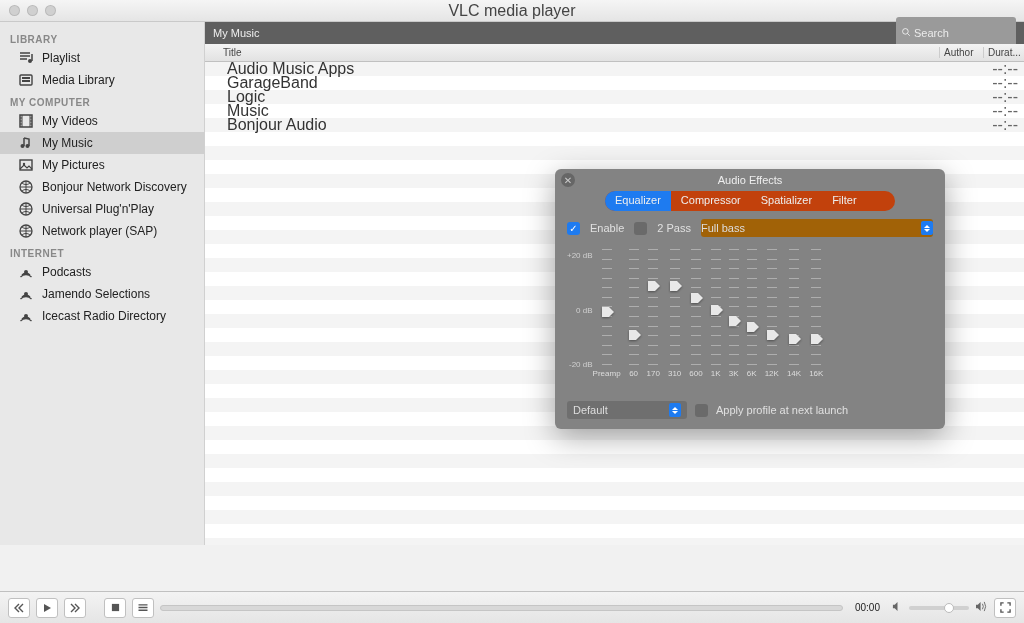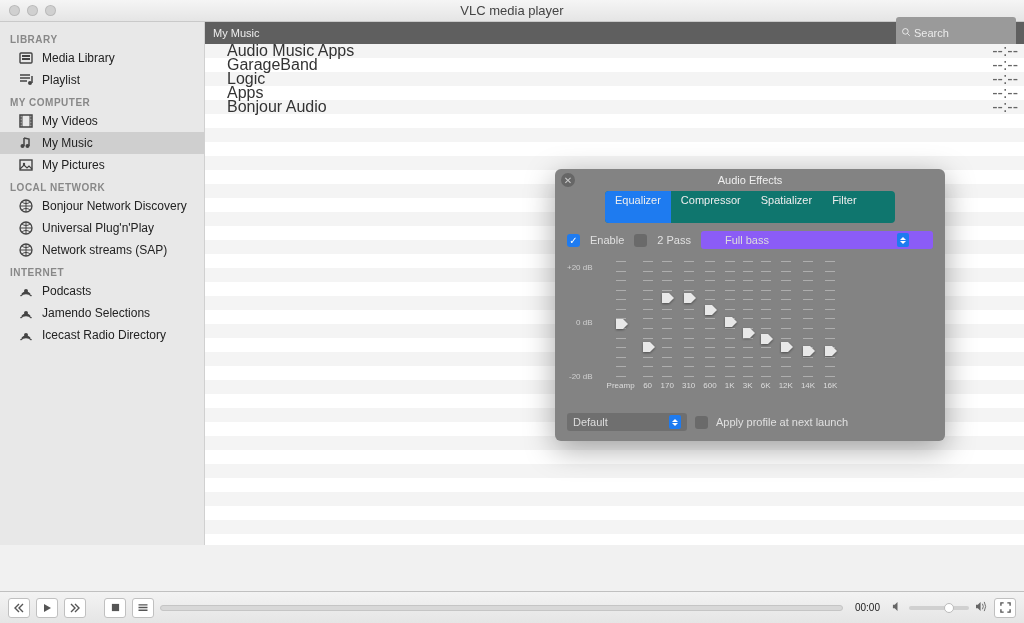--- a/index.html
+++ b/index.html
@@ -1,21 +1,21 @@
 <!DOCTYPE html>
 <html><head>
 <meta charset="utf-8">
 <style>
 * { margin:0; padding:0; box-sizing:border-box; font-family:-apple-system,"Helvetica Neue",Arial,sans-serif; }
 body { width:1024px; height:623px; background:#f1f1f1; overflow:hidden; display:flex; flex-direction:column; font-size:12px; color:#333; }
 
 .titlebar { height:22px; background:linear-gradient(#f5f5f5,#e5e5e5); border-bottom:1px solid #c9c9c9; display:flex; align-items:center; position:relative; }
 .traffic { display:flex; gap:7px; padding-left:9px; }
 .dot { width:11px; height:11px; border-radius:50%; border:1px solid rgba(0,0,0,.1); background:#d0d0d0; }
-.title { position:absolute; left:0; right:0; text-align:center; font-size:13px; color:#444; }
+.title { position:absolute; left:0; right:0; text-align:center; font-size:16px; color:#444; }
 
 .workspace { flex:1; display:flex; min-height:0; }
 .sidebar { width:205px; background:#e8e8e8; border-right:1px solid #d0d0d0; padding-top:6px; }
 .group { font-size:10px; font-weight:700; color:#888; letter-spacing:.5px; padding:6px 10px 2px; }
 .item { display:flex; align-items:center; gap:8px; padding:3px 10px 3px 18px; font-size:12px; color:#222; cursor:default; }
 .item.sel { background:#cfcfcf; }
 .ic { width:16px; height:16px; display:inline-flex; align-items:center; justify-content:center; }
 .ic svg { width:16px; height:16px; }
 
 .main { flex:1; display:flex; flex-direction:column; min-width:0; position:relative; }
@@ -30,32 +30,32 @@
 .row:nth-child(odd){ background:#f4f4f4; }
 .row:nth-child(even){ background:#fff; }
 .row .rt { flex:1; padding-left:22px; }
 .row .ra { width:44px; }
 .row .rd { width:40px; text-align:right; padding-right:6px; color:#666; }
 
 .panel { position:absolute; left:350px; top:147px; width:390px; background:#838383; color:#e0e0e0; border-radius:6px; box-shadow:0 8px 30px rgba(0,0,0,.35); font-size:11px; }
 .p-hdr { height:22px; display:flex; align-items:center; position:relative; }
 .p-close { position:absolute; left:6px; top:4px; width:14px; height:14px; border-radius:50%; background:#666; display:flex; align-items:center; justify-content:center; color:#ccc; font-size:10px; cursor:default; }
 .p-title { flex:1; text-align:center; font-size:11px; color:#eee; }
-.tabs { display:flex; background:#0f766e; border-radius:4px; margin:0 50px 8px; overflow:hidden; height:32px; font-size:11px; }
+.tabs { display:flex; background:#c2410c; border-radius:10px; margin:0 50px 8px; overflow:hidden; height:20px; font-size:11px; }
 .tab { padding:3px 10px; color:#eee; cursor:default; }
 .tab.act { background:#1e7bf0; }
 .eqrow { display:flex; align-items:center; gap:10px; padding:0 12px 8px; }
 .chk { width:13px; height:13px; background:#1e7bf0; border-radius:3px; display:flex; align-items:center; justify-content:center; color:#fff; font-size:10px; }
 .chk.off { background:#6a6a6a; }
-.preset { flex:1; background:#8b5cf6; border-radius:3px; height:18px; display:flex; align-items:center; justify-content:space-between; padding:0 24px; color:#ddd; }
+.preset { flex:1; background:#a16207; border-radius:3px; height:18px; display:flex; align-items:center; justify-content:space-between; padding:0 0; color:#ddd; }
 .caret { width:12px; height:14px; background:#1e7bf0; border-radius:2px; display:flex; flex-direction:column; align-items:center; justify-content:center; gap:1px;}
 .caret::before,.caret::after{content:"";border-left:3px solid transparent;border-right:3px solid transparent;}
 .caret::before{border-bottom:3px solid #fff;}
 .caret::after{border-top:3px solid #fff;}
-.eq { display:flex; padding:4px 12px 6px; gap:14px; }
+.eq { display:flex; padding:4px 12px 6px; }
 .scale { display:flex; flex-direction:column; justify-content:space-between; height:120px; font-size:8px; color:#d0d0d0; text-align:right; padding-top:2px;}
 .bands { display:flex; gap:8px; }
 .band { display:flex; flex-direction:column; align-items:center; gap:4px; height:140px; }
 .track { position:relative; width:10px; height:116px; display:flex; justify-content:center; }
 .ticks { position:absolute; inset:0; display:flex; flex-direction:column; justify-content:space-between; }
 .ticks span { border-top:1px solid rgba(255,255,255,.35); height:0;}
 .knob { position:absolute; left:0px; width:12px; height:10px; }
 .knob svg { width:12px; height:10px; display:block; filter:drop-shadow(0 1px 1px rgba(0,0,0,.4)); }
 .blabel { font-size:8px; color:#ddd; }
 .p-ftr { display:flex; align-items:center; gap:8px; padding:6px 12px 10px; }
@@ -79,36 +79,36 @@
   </div>
   <div class="title">VLC media player</div>
 </div>
 
 <div class="workspace">
   <div class="sidebar" id="sidebar">
       <div class="group">LIBRARY</div>
       <div class="item">
         <span class="ic">
           <svg viewBox="0 0 16 16">
+            <path d="M2 3h10M2 6h10M2 9h7" stroke="#444" stroke-width="1.5" fill="none"></path>
+            <circle cx="12" cy="11" r="2" fill="#444"></circle>
+            <path d="M14 11V4" stroke="#444" stroke-width="1.5"></path>
+          </svg>
+        </span>
+        <span>Playlist</span>
+      </div>
+      <div class="item">
+        <span class="ic">
+          <svg viewBox="0 0 16 16">
             <rect x="2" y="3" width="12" height="10" rx="1" fill="none" stroke="#444" stroke-width="1.4"></rect>
             <rect x="4" y="5" width="8" height="2" fill="#444"></rect>
             <rect x="4" y="8" width="8" height="2" fill="#444"></rect>
           </svg>
         </span>
         <span>Media Library</span>
-      </div>
-      <div class="item">
-        <span class="ic">
-          <svg viewBox="0 0 16 16">
-            <path d="M2 3h10M2 6h10M2 9h7" stroke="#444" stroke-width="1.5" fill="none"></path>
-            <circle cx="12" cy="11" r="2" fill="#444"></circle>
-            <path d="M14 11V4" stroke="#444" stroke-width="1.5"></path>
-          </svg>
-        </span>
-        <span>Playlist</span>
       </div>
       <div class="group">MY COMPUTER</div>
       <div class="item">
         <span class="ic">
           <svg viewBox="0 0 16 16">
             <rect x="2" y="2" width="12" height="12" fill="none" stroke="#444" stroke-width="1.5"></rect>
             <path d="M4 2v12M12 2v12M2 5h2M2 8h2M2 11h2M12 5h2M12 8h2M12 11h2" stroke="#444" stroke-width="1"></path>
           </svg>
         </span>
         <span>My Videos</span>
@@ -127,21 +127,20 @@
       <div class="item">
         <span class="ic">
           <svg viewBox="0 0 16 16">
             <rect x="2" y="3" width="12" height="10" fill="none" stroke="#444" stroke-width="1.4"></rect>
             <circle cx="6" cy="7" r="1.2" fill="#444"></circle>
             <path d="M2 12l4-4 3 3 2-2 3 3" fill="none" stroke="#444" stroke-width="1.2"></path>
           </svg>
         </span>
         <span>My Pictures</span>
       </div>
-      <div class="group">LOCAL NETWORK</div>
       <div class="item">
         <span class="ic">
           <svg viewBox="0 0 16 16">
             <circle cx="8" cy="8" r="6" fill="none" stroke="#444" stroke-width="1.3"></circle>
             <path d="M2 8h12M8 2v12M4 4c2 2 6 2 8 0M4 12c2-2 6-2 8 0" fill="none" stroke="#444" stroke-width="1"></path>
           </svg>
         </span>
         <span>Bonjour Network Discovery</span>
       </div>
       <div class="item">
@@ -153,21 +152,21 @@
         </span>
         <span>Universal Plug'n'Play</span>
       </div>
       <div class="item">
         <span class="ic">
           <svg viewBox="0 0 16 16">
             <circle cx="8" cy="8" r="6" fill="none" stroke="#444" stroke-width="1.3"></circle>
             <path d="M2 8h12M8 2v12M4 4c2 2 6 2 8 0M4 12c2-2 6-2 8 0" fill="none" stroke="#444" stroke-width="1"></path>
           </svg>
         </span>
-        <span>Network streams (SAP)</span>
+        <span>Network player (SAP)</span>
       </div>
       <div class="group">INTERNET</div>
       <div class="item">
         <span class="ic">
           <svg viewBox="0 0 16 16">
             <circle cx="8" cy="8" r="2" fill="#444"></circle>
             <path d="M4 11a5.5 5.5 0 018 0M2.5 13a7.5 7.5 0 0111 0" fill="none" stroke="#444" stroke-width="1.3"></path>
           </svg>
         </span>
         <span>Podcasts</span>
@@ -197,38 +196,43 @@
       <div class="search">
         <span>
           <svg viewBox="0 0 16 16" width="10" height="10">
               <circle cx="7" cy="7" r="4.5" fill="none" stroke="rgba(255,255,255,.8)" stroke-width="1.5"></circle>
               <line x1="10.5" y1="10.5" x2="14" y2="14" stroke="rgba(255,255,255,.8)" stroke-width="1.5"></line>
             </svg>
         </span>
         <span>Search</span>
       </div>
     </div>
+    <div class="cols">
+      <span class="col-title">Title</span>
+      <span class="col-auth">Author</span>
+      <span class="col-dur">Durat...</span>
+    </div>
     <div class="rows" id="rows">
         <div class="row">
           <span class="rt">Audio Music Apps</span>
           <span class="ra"></span>
           <span class="rd">--:--</span>
         </div>
         <div class="row">
           <span class="rt">GarageBand</span>
           <span class="ra"></span>
           <span class="rd">--:--</span>
         </div>
         <div class="row">
           <span class="rt">Logic</span>
           <span class="ra"></span>
           <span class="rd">--:--</span>
         </div>
         <div class="row">
-          <span class="rt">Apps</span>
+          <span class="rt">Music</span>
           <span class="ra"></span>
           <span class="rd">--:--</span>
         </div>
         <div class="row">
           <span class="rt">Bonjour Audio</span>
           <span class="ra"></span>
           <span class="rd">--:--</span>
         </div>
         <div class="row">
           <span class="rt"></span>

